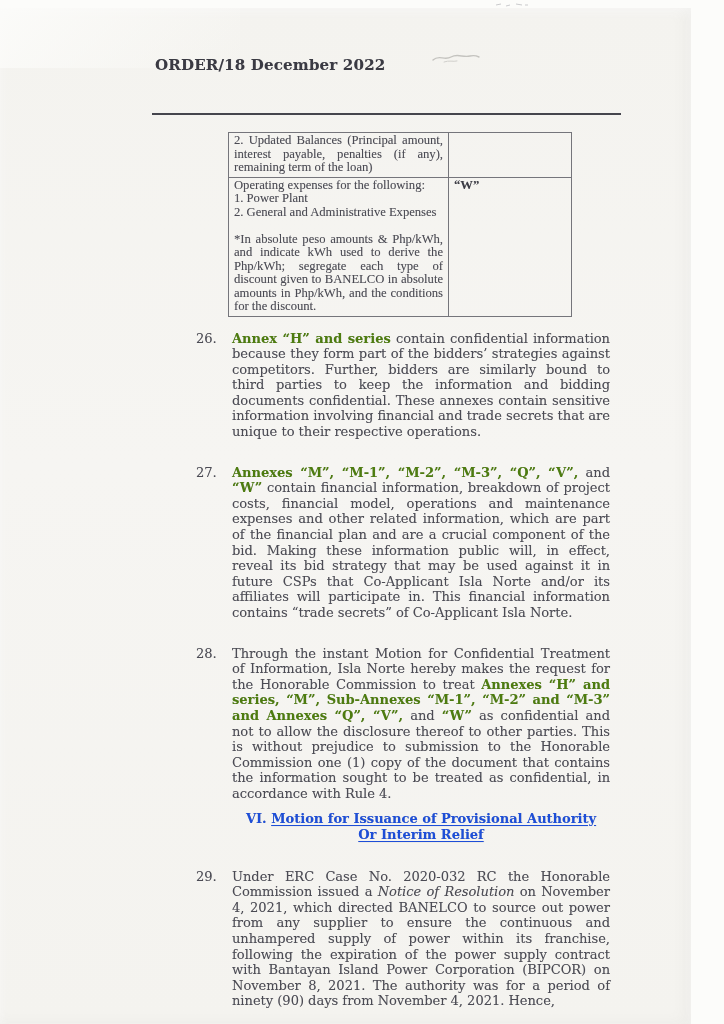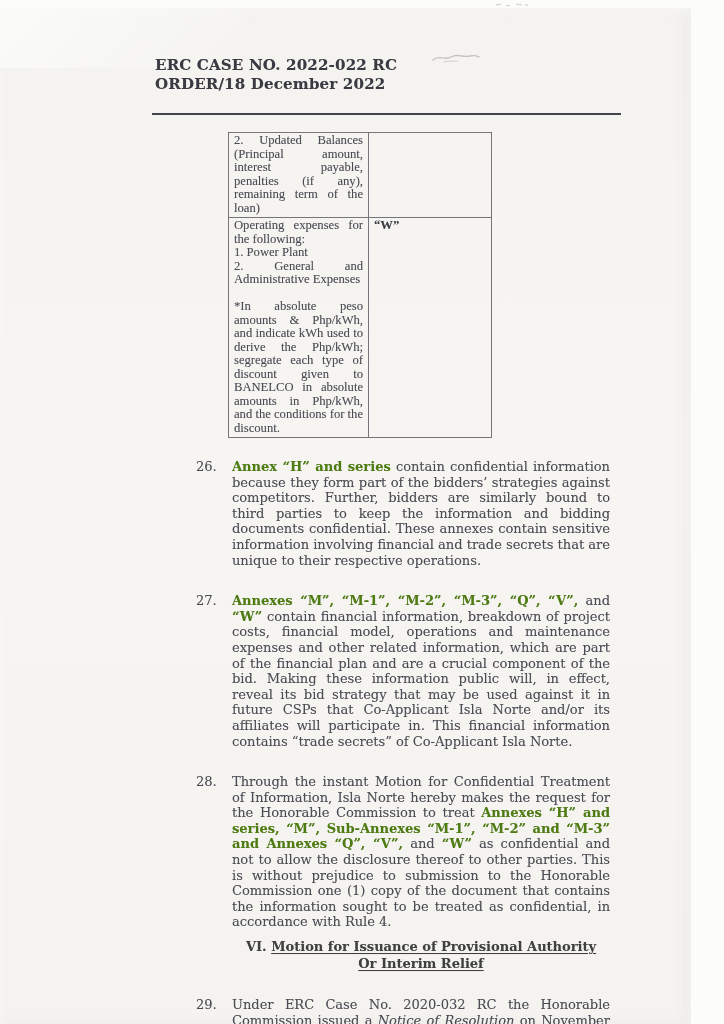--- a/index.html
+++ b/index.html
@@ -37,69 +37,68 @@
 
   .content-col {
     position: absolute; left: 196px; top: 132px; width: 414px;
     font-size: 13px; line-height: 15.6px; color: #4b4b54;
     text-shadow: 0.2px 0.2px 0.35px rgba(75,75,84,0.3);
   }
 
   table.annex-table {
     border-collapse: collapse;
     margin-left: 32px;
-    width: 264px;
+    width: 344px;
     table-layout: fixed;
     font-family: "Liberation Serif", serif;
     font-size: 12.6px; line-height: 13.5px;
   }
   table.annex-table td {
     border: 1px solid #75757b;
     vertical-align: top;
     padding: 1px 5px 2px 5px;
     text-align: justify;
     white-space: pre-line;
   }
   td.cell-right { width: 112px; text-align: center; white-space: normal; }
   td.cell-w { font-weight: bold; color: #3b3b44; }
 
   .para {
     position: relative;
     padding-left: 36px;
     text-align: justify;
     margin-top: 25px;
   }
-  .para.first { margin-top: 21px; }
+  .para.first { margin-top: 14px; }
   .para-num { position: absolute; left: 0; top: 0; }
   .seg-b { font-weight: bold; color: #4d7c0f; }
   .seg-i { font-style: italic; }
 
   .section-heading {
     margin-top: 9px;
     padding-left: 36px;
     text-align: center;
-    font-weight: bold; color: #404040;
+    font-weight: bold; color: #1d4ed8;
     line-height: 16.5px;
   }
   .heading-underline { text-decoration: underline; text-underline-offset: 2px; }
 
   .pencil-mark { position: absolute; left: 430px; top: 49px; opacity: 0.75; }
   .edge-speck  { position: absolute; left: 494px; top: 1px; opacity: 0.5; }
 </style>
 </head>
 <body>
 
 <div class="page"></div>
 
 <svg class="edge-speck" width="36" height="7" viewBox="0 0 36 7">
   <path d="M2,4 l5,-1 M12,5 l4,-1 M22,3 l6,1 M31,4 l3,0" stroke="#9a9aa0" stroke-width="1" fill="none"></path>
 </svg>
 
 <div class="header-block">
-  <div>ERC CASE NO. 2022-022 RC</div>
   <div>ORDER/18 December 2022</div>
 </div>
 <div class="header-rule"></div>
 
 <svg class="pencil-mark" width="52" height="16" viewBox="0 0 52 16">
   <path d="M3,11 C9,5 14,12 21,8 C28,4 33,9 40,7 C44,6 47,7 49,8" stroke="#b5b4b0" stroke-width="1.4" fill="none" stroke-linecap="round"></path>
   <path d="M14,13 C19,11 23,13 27,12" stroke="#c3c2be" stroke-width="1" fill="none" stroke-linecap="round"></path>
 </svg>
 
 <div class="content-col">

